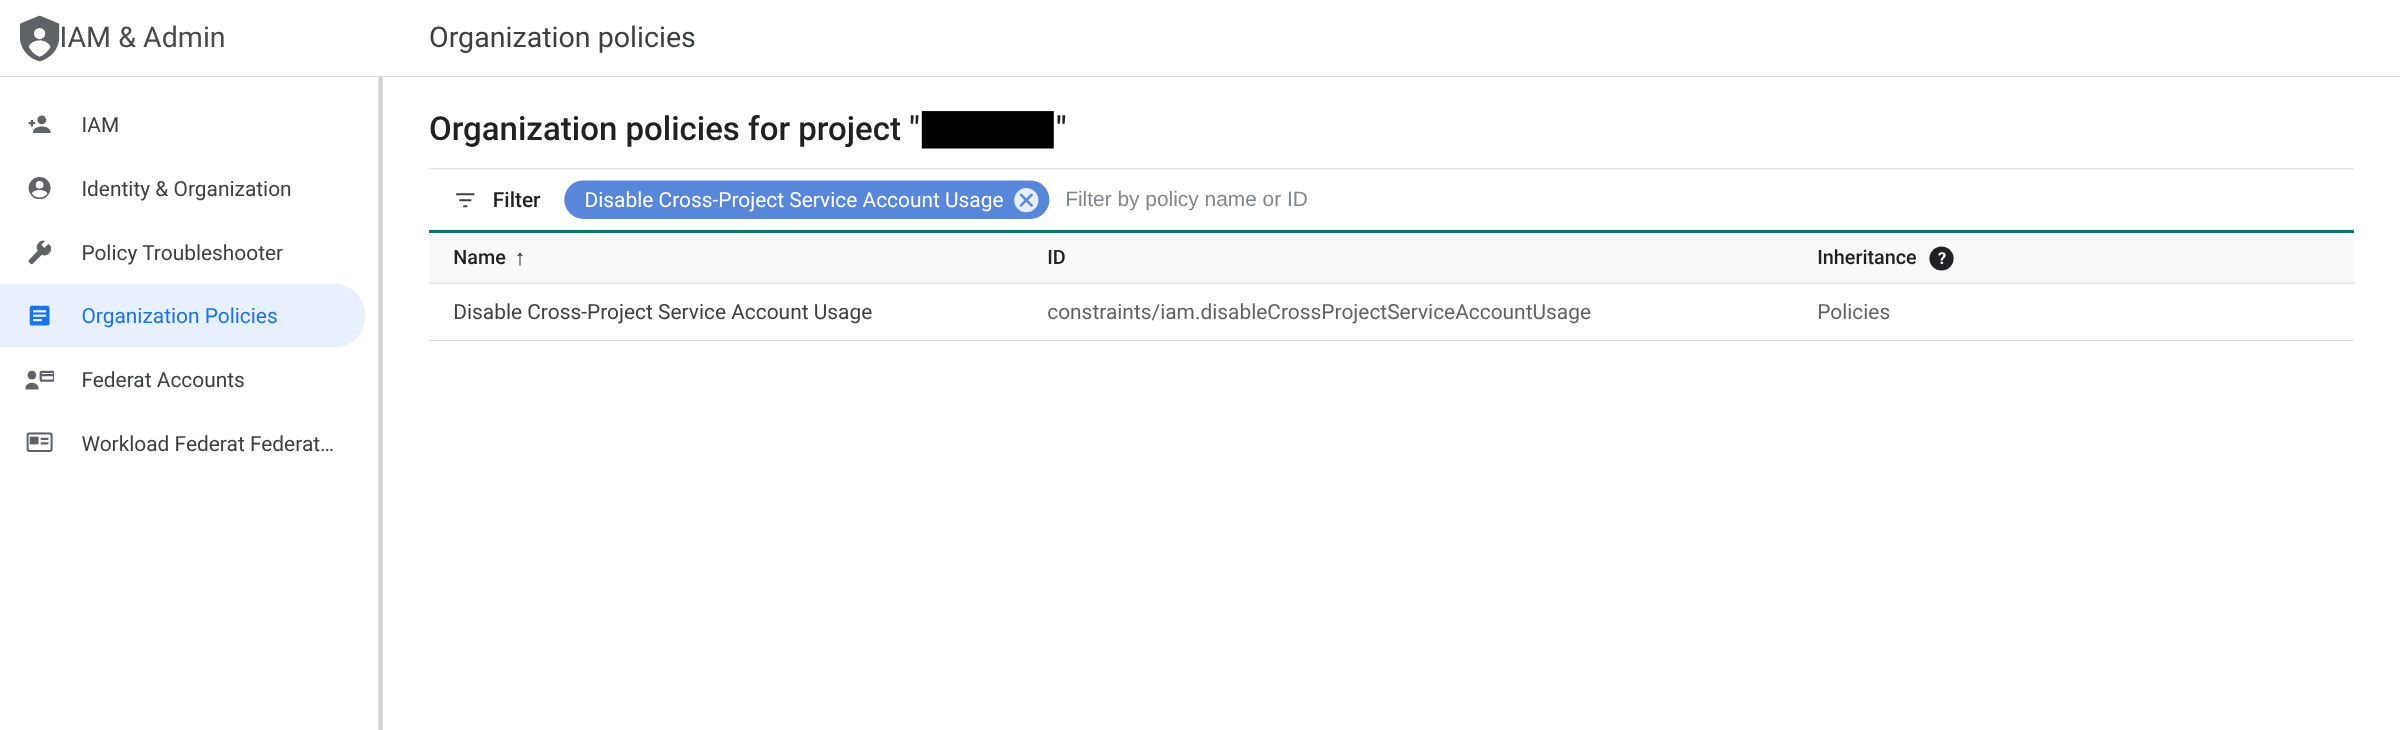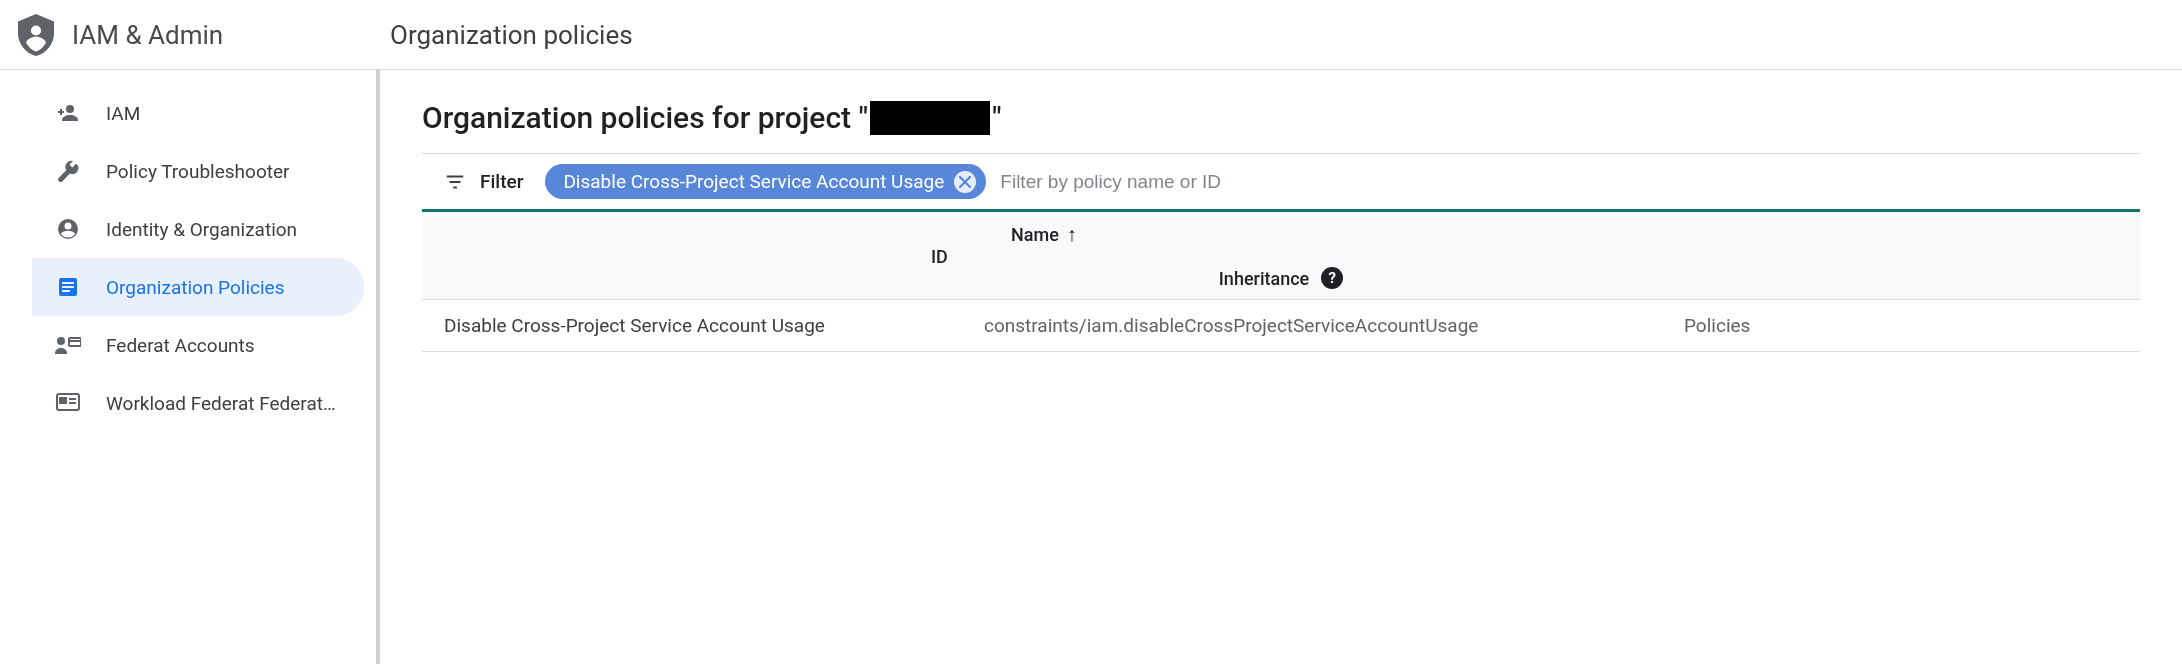--- a/index.html
+++ b/index.html
@@ -17,39 +17,37 @@
     display: flex;
     align-items: center;
     height: 70px;
     border-bottom: 1px solid #dadce0;
   }
   .topbar-left {
     width: 348px;
     display: flex;
     align-items: center;
     padding-left: 18px;
-    gap: 18px;
     height: 100%;
   }
   .topbar-right {
     flex: 1;
     display: flex;
     align-items: center;
     padding-left: 42px;
     height: 100%;
   }
   .product-icon svg { display: block; }
   .product-title { font-size: 26px; color: #4a4a4a; font-weight: 400; }
   .page-header-title { font-size: 26px; color: #3c4043; font-weight: 400; }
   .body-row { display: flex; flex: 1; min-height: 0; }
   .sidebar {
     width: 348px;
     border-right: 4px solid #d0d0d0;
     padding-top: 14px;
-    margin-left: 32px;
   }
   .nav-item {
     display: flex;
     align-items: center;
     gap: 24px;
     height: 58px;
     padding: 0 20px 0 22px;
     color: #3c4043;
     font-size: 19px;
     cursor: pointer;
@@ -146,21 +144,20 @@
 
   .thead {
     display: flex;
     align-items: center;
     background: #f8f9fa;
     border-bottom: 1px solid #dadce0;
     padding: 10px 22px;
     font-size: 18px;
     color: #202124;
     font-weight: 500;
-    flex-direction: column;
   }
   .col-name { width: 540px; display:flex; align-items:center; gap:8px; }
   .col-id { width: 700px; }
   .col-inh { flex: 0 0 auto; display:flex; align-items:center; gap:12px; }
   .sort-arrow { font-size: 20px; }
   .help-icon {
     width: 22px; height: 22px; border-radius: 50%;
     background: #202124; color: #fff;
     display:inline-flex; align-items:center; justify-content:center;
     font-size: 15px; font-weight: 700;
@@ -207,33 +204,33 @@
               <path d="M14 14c-4 0-8 2-8 5v1h16v-1c0-3-4-5-8-5z"></path>
               <path d="M4 8v2H2v2h2v2h2v-2h2v-2H6V8z"></path>
             </svg>
         </span>
         <span class="nav-label">IAM</span>
       </div>
 
       <div class="nav-item">
         <span class="nav-icon">
           <svg width="24" height="24" viewBox="0 0 24 24" fill="currentColor">
+              <path d="M12 2a10 10 0 100 20 10 10 0 000-20zm0 3.5a3.5 3.5 0 110 7 3.5 3.5 0 010-7zm0 15c-2.9 0-5.5-1.4-7.1-3.6.8-2 4.2-3.1 7.1-3.1s6.3 1.1 7.1 3.1A8.96 8.96 0 0112 20.5z"></path>
+            </svg>
+        </span>
+        <span class="nav-label">Identity &amp; Organization</span>
+      </div>
+
+      <div class="nav-item">
+        <span class="nav-icon">
+          <svg width="24" height="24" viewBox="0 0 24 24" fill="currentColor">
               <path d="M22 6.9a6 6 0 01-8 7.7l-7.3 7.3a2.5 2.5 0 11-3.5-3.5L10.4 11A6 6 0 0117.1 2l-3.6 3.6 2.8 2.8L20 4.8c.9.5 1.6 1.2 2 2.1z"></path>
             </svg>
         </span>
         <span class="nav-label">Policy Troubleshooter</span>
-      </div>
-
-      <div class="nav-item">
-        <span class="nav-icon">
-          <svg width="24" height="24" viewBox="0 0 24 24" fill="currentColor">
-              <path d="M12 2a10 10 0 100 20 10 10 0 000-20zm0 3.5a3.5 3.5 0 110 7 3.5 3.5 0 010-7zm0 15c-2.9 0-5.5-1.4-7.1-3.6.8-2 4.2-3.1 7.1-3.1s6.3 1.1 7.1 3.1A8.96 8.96 0 0112 20.5z"></path>
-            </svg>
-        </span>
-        <span class="nav-label">Identity &amp; Organization</span>
       </div>
 
 
       <div class="nav-item selected">
         <span class="nav-icon">
           <svg width="24" height="24" viewBox="0 0 24 24" fill="currentColor">
               <rect x="3" y="3" width="18" height="18" rx="2"></rect>
               <rect x="6" y="7" width="12" height="2" fill="#e8f0fe"></rect>
               <rect x="6" y="11" width="12" height="2" fill="#e8f0fe"></rect>
               <rect x="6" y="15" width="8" height="2" fill="#e8f0fe"></rect>

